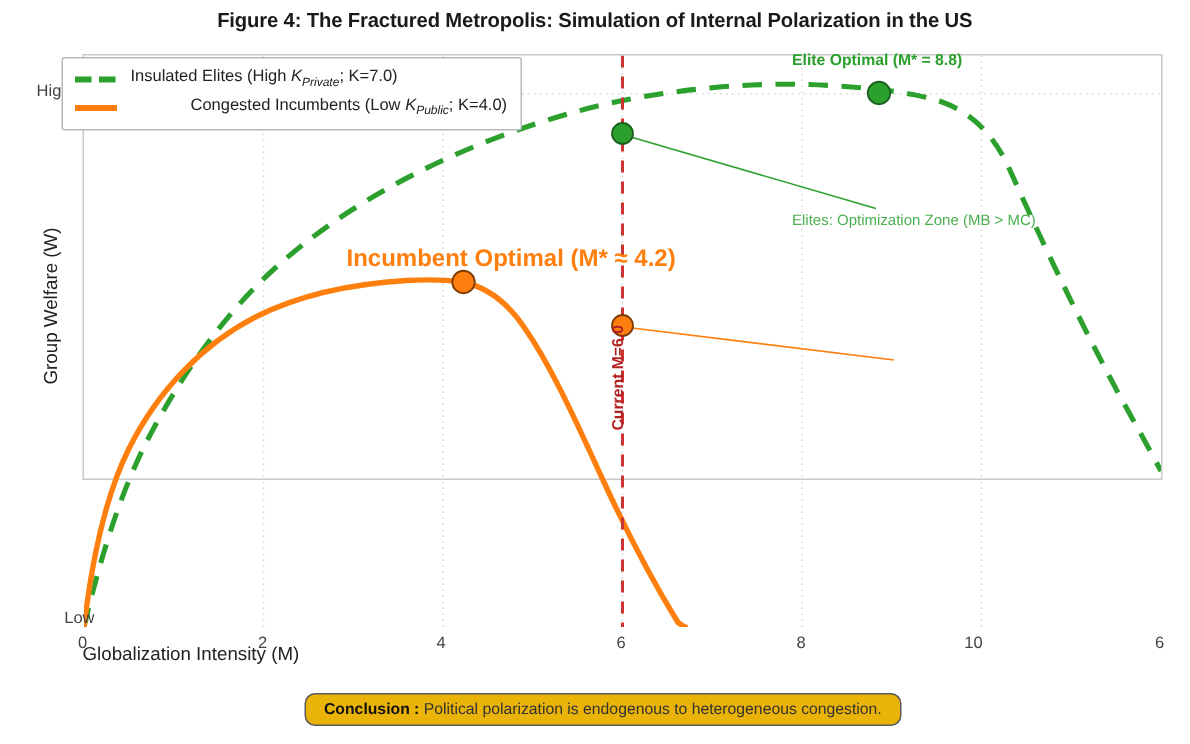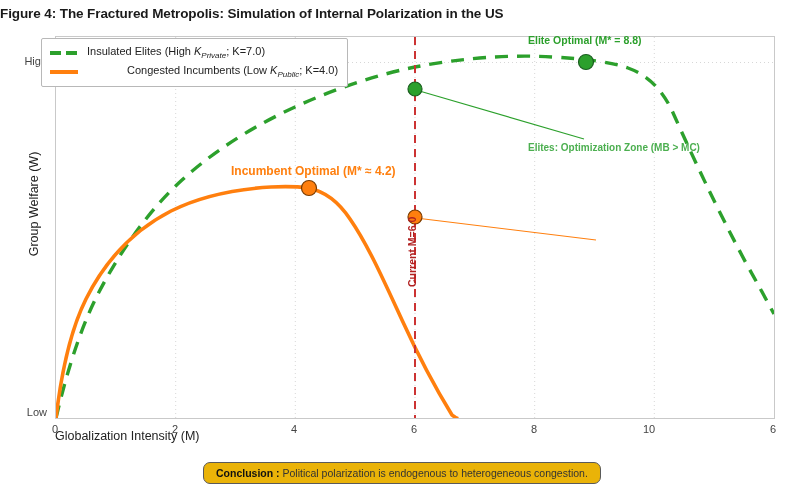--- a/index.html
+++ b/index.html
@@ -3,26 +3,26 @@
 <meta charset="utf-8">
 <style>
   html,body{margin:0;padding:0;}
   body{
     width:793px;height:496px;background:#ffffff;
     font-family:"Liberation Sans", sans-serif;
     color:#333333;overflow:hidden;position:relative;
   }
   #figure{position:absolute;inset:0;}
   #title{
-    position:absolute;left:0;top:6px;width:793px;text-align:left;
+    position:absolute;left:0;top:6px;width:793px;text-align:center;
     font-size:13.5px;font-weight:bold;color:#1a1a1a;letter-spacing:-0.1px;
   }
   
   #plot{
-    position:absolute;left:55px;top:36px;width:720px;height:383px;
+    position:absolute;left:55px;top:36px;width:720px;height:284px;
     border:1px solid #c9c9c9;background:#ffffff;box-sizing:border-box;
   }
   #plot svg{position:absolute;left:0;top:0;}
   .gridv{stroke:#d7d7d7;stroke-width:1;stroke-dasharray:1 3;}
   .gridh{stroke:#d7d7d7;stroke-width:1;stroke-dasharray:1 3;}
   .curve-elite{fill:none;stroke:#2ca02c;stroke-width:3.4;stroke-dasharray:13 9;stroke-linecap:butt;}
   .curve-incumb{fill:none;stroke:#ff7f0e;stroke-width:3.6;stroke-linecap:round;}
   .vline{stroke:#cc3333;stroke-width:2;stroke-dasharray:8 6;}
   .leader-green{stroke:#2ca02c;stroke-width:1.1;fill:none;}
   .leader-orange{stroke:#ff7f0e;stroke-width:1.1;fill:none;}
@@ -56,22 +56,22 @@
   .sw-dash::before{left:0;width:11px;}
   .sw-dash::after{left:16px;width:11px;}
   .sw-solid::before{content:"";position:absolute;top:5px;left:0;width:28px;height:4px;background:#ff7f0e;}
   .legend-label{font-size:11px;color:#222;white-space:nowrap;}
   .legend-label i{font-style:italic;}
   .legend-label sub{font-size:8px;font-style:italic;}
 
   
   .anno{position:absolute;white-space:nowrap;}
   .anno-green{color:#2ca02c;font-size:10.5px;font-weight:bold;}
-  .anno-green-light{color:#4caf50;font-size:10px;font-weight:bold;}
-  .anno-orange{color:#ff7f0e;font-size:12px;font-weight:bold;text-align:center;}
+  .anno-green-light{color:#4caf50;font-size:10px;font-weight:normal;}
+  .anno-orange{color:#ff7f0e;font-size:16px;font-weight:bold;text-align:center;}
   #vline-label{
     position:absolute;left:406px;top:287px;
     color:#b22222;font-size:10.5px;font-weight:bold;white-space:nowrap;
     transform:rotate(-90deg);transform-origin:left top;
   }
 
   
   #conclusion{
     position:absolute;left:203px;top:462px;
     background:#eab308;border:1.2px solid #5a5a5a;border-radius:7px;
@@ -139,21 +139,21 @@
   <div id="vline-label">Current M=6.0</div>
 
   <div class="xtick" style="left:35px;top:423px;">0</div>
   <div class="xtick" style="left:155px;top:423px;">2</div>
   <div class="xtick" style="left:274px;top:423px;">4</div>
   <div class="xtick" style="left:394px;top:423px;">6</div>
   <div class="xtick" style="left:514px;top:423px;">8</div>
   <div class="xtick" style="left:629px;top:423px;">10</div>
   <div class="xtick" style="left:753px;top:423px;">6</div>
 
-  <div class="ytick" style="left:3px;top:406px;">Low</div>
+  <div class="ytick" style="left:19px;top:406px;">Low</div>
   <div class="ytick" style="left:3px;top:55px;">High</div>
 
   <div id="xlabel">Globalization Intensity (M)</div>
   <div id="ylabel">Group Welfare (W)</div>
 
   <div id="legend">
     <div class="legend-row">
       <span class="swatch sw-dash"></span>
       <span class="legend-label"><span>Insulated Elites (High </span><i>K</i><sub>Private</sub><span>; K=7.0)</span></span>
     </div>

